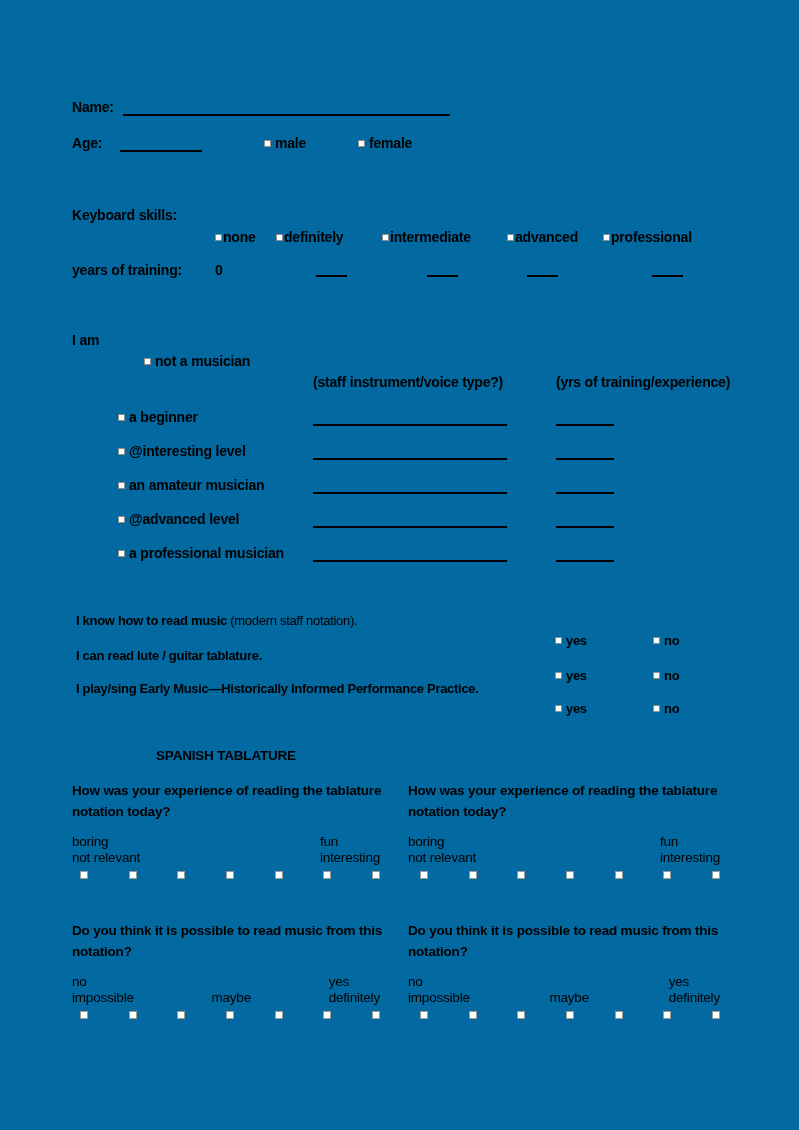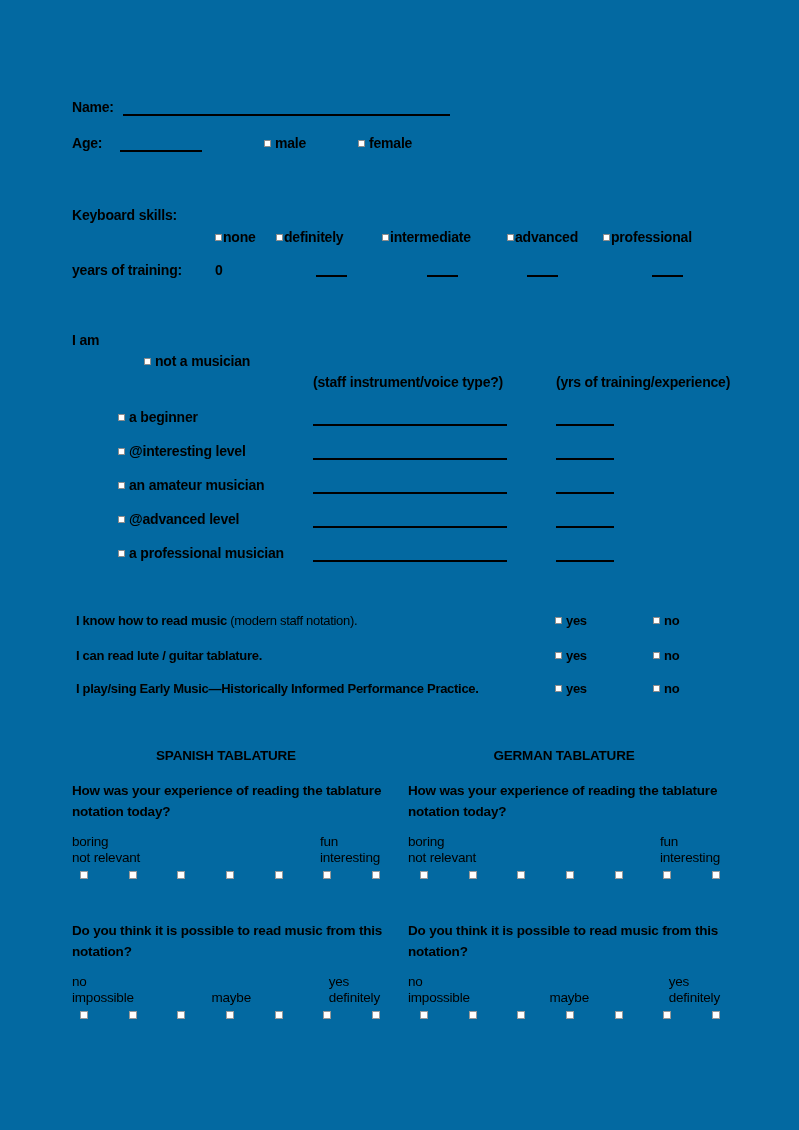--- a/index.html
+++ b/index.html
@@ -3,21 +3,21 @@
 <meta charset="utf-8">
 <style>
   * { margin:0; padding:0; box-sizing:border-box; }
   html,body { background:#fff; }
   body {
     width:799px; height:1130px; position:relative;
     font-family:"Liberation Sans", sans-serif; color:#000;
   }
   .page { position:absolute; inset:0; background:#0369a1; overflow:hidden; }
   .abs { position:absolute; white-space:nowrap; }
-  .b { font-weight:700; }
+  .b { font-weight:700;margin-top:20px; }
   .t { font-size:14px; font-weight:700; letter-spacing:-0.2px; }
   .reg { font-weight:400; }
   .line { display:inline-block; border-bottom:2px solid #000; }
   .cb {
     display:inline-block; width:7px; height:7px;
     border:1px solid #8c8c8c; background:#fff; vertical-align:1px;
   }
   .opt .cb { margin-right:4px; }
   .opt-tight .cb { margin-right:1px; }
   .stmt { font-size:13px; letter-spacing:-0.3px; }
@@ -147,21 +147,20 @@
       <span class="cb2"></span>
       <span class="cb2"></span>
       <span class="cb2"></span>
       <span class="cb2"></span>
       <span class="cb2"></span>
       <span class="cb2"></span>
     </div>
   </div>
 
   <div class="col" style="left:408px; width:312px;">
-    <div class="col-hdr">GERMAN TABLATURE</div>
     <div class="q" style="top:32px;">
       <span style="display:block;">How was your experience of reading the tablature</span>
       <span style="display:block;">notation today?</span>
     </div>
     <div class="scale-labels" style="top:86px;">
       <span class="sl-col">
           <span>boring</span>
           <span>not relevant</span>
         </span>
       <span class="sl-col sl-right">

